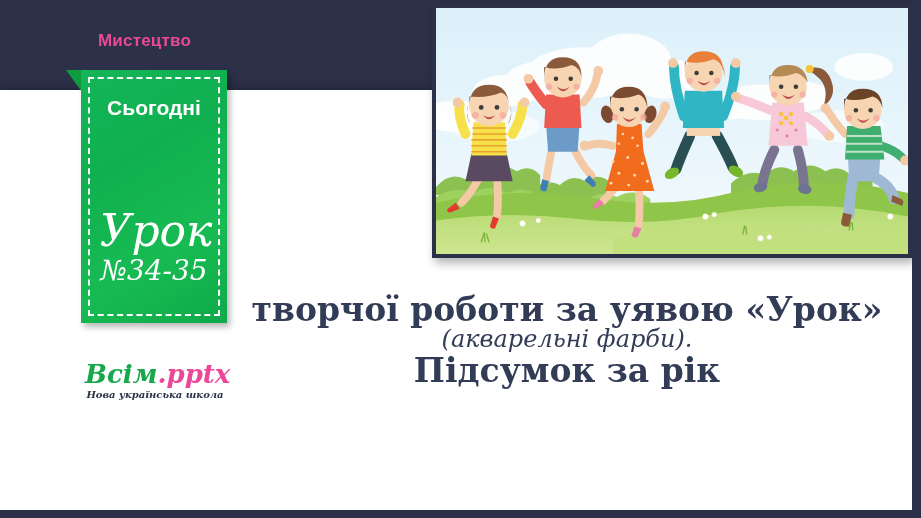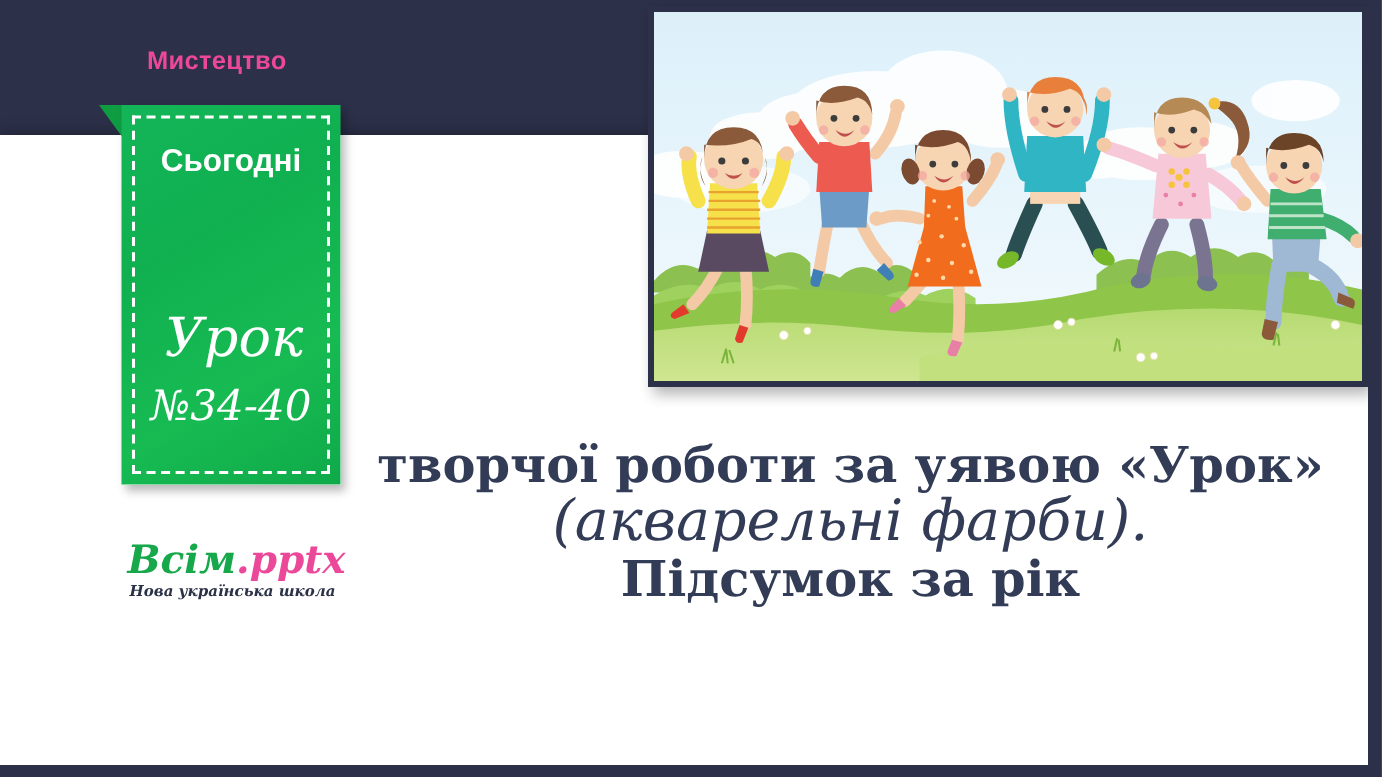--- a/index.html
+++ b/index.html
@@ -85,21 +85,21 @@
     text-align: center;
     color: #ffffff;
     font-size: 21px;
     font-weight: bold;
   }
   .card-lesson-word {
     position: absolute;
     left: 4px; right: 0; top: 135px;
     text-align: center;
     color: #ffffff;
-    font-size: 36px;
+    font-size: 44px;
     font-style: italic;
     font-family: "DejaVu Serif", serif;
   }
   .card-lesson-num {
     position: absolute;
     left: 0; right: 0; top: 184px;
     text-align: center;
     color: #ffffff;
     font-size: 28px;
     font-style: italic;
@@ -139,21 +139,21 @@
     left: 228px; top: 292px;
     width: 678px;
     text-align: center;
     color: #333c56;
     font-family: "DejaVu Serif", serif;
     line-height: 1.07;
   }
   .title-line { display: block; white-space: nowrap; }
   .t-bi { font-weight: bold; font-style: italic; font-size: 33px; }
   .t-b  { font-weight: bold; font-size: 33px; }
-  .t-i  { font-style: italic; font-size: 38px; }
+  .t-i  { font-style: italic; font-size: 24px; }
 
   
   .illus {
     position: absolute;
     left: 432px; top: 4px;
     width: 480px; height: 254px;
     background: #2c3048;
     padding: 4px;
     box-sizing: border-box;
     box-shadow: 3px 5px 9px rgba(0,0,0,0.30);
@@ -173,21 +173,21 @@
 
   <div class="white-panel"></div>
 
   <div class="subject-title">Мистецтво</div>
 
   <div class="card-fold"></div>
   <div class="date-card">
     <div class="date-card-dash"></div>
     <div class="card-today">Сьогодні</div>
     <div class="card-lesson-word">Урок</div>
-    <div class="card-lesson-num">№34-40</div>
+    <div class="card-lesson-num">№34-35</div>
   </div>
 
   <div class="logo">
     <div class="logo-main"><span class="logo-vsim">Всім</span><span class="logo-pptx">.pptx</span></div>
     <div class="logo-sub">Нова українська школа</div>
   </div>
 
   <div class="title-block">
     <span class="title-line t-b">творчої роботи за уявою «Урок»</span>
     <span class="title-line t-i">(акварельні фарби).</span>

